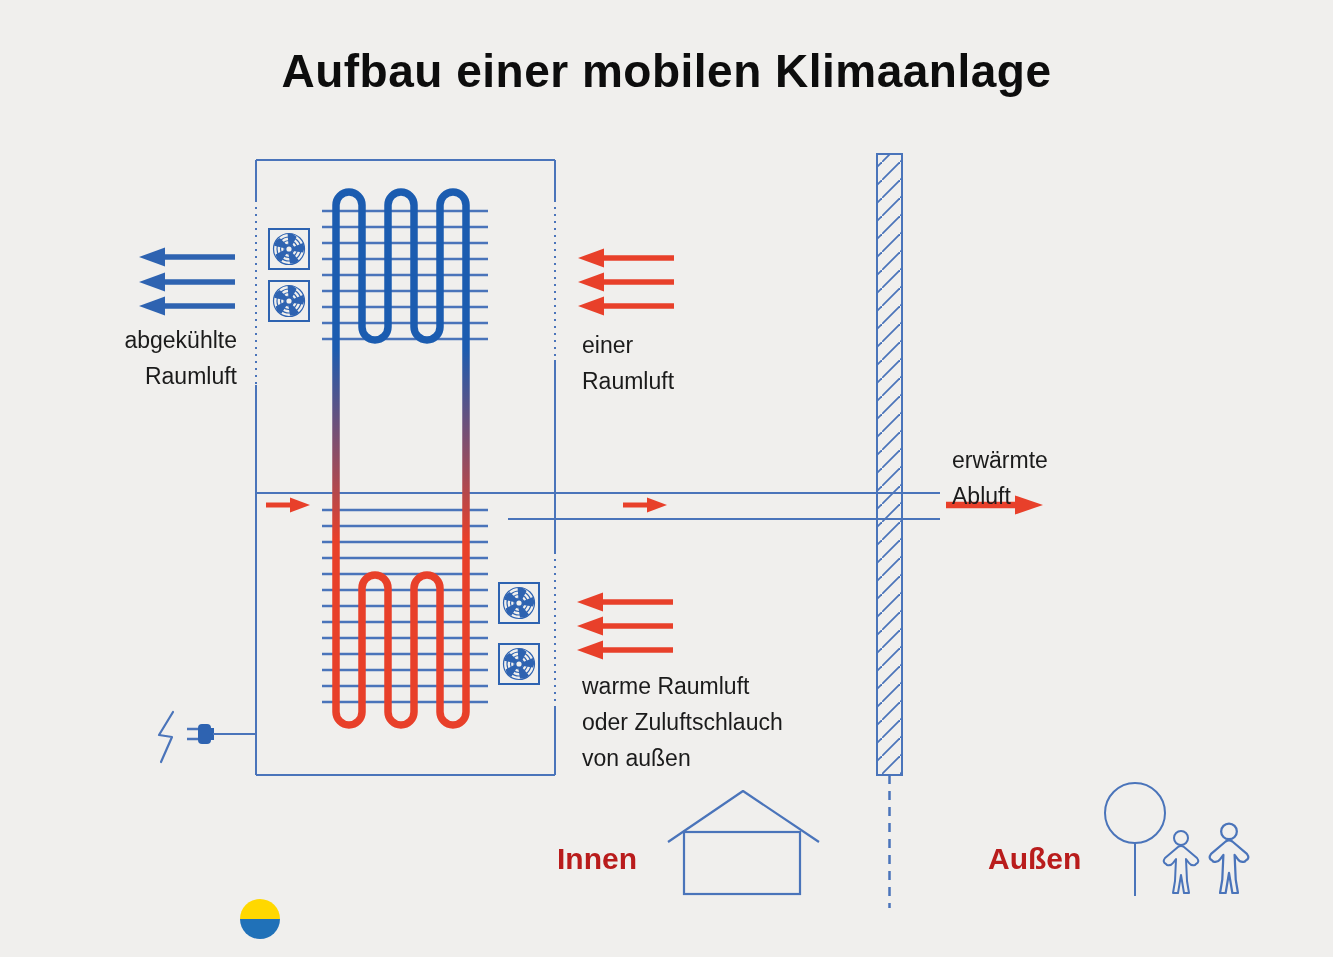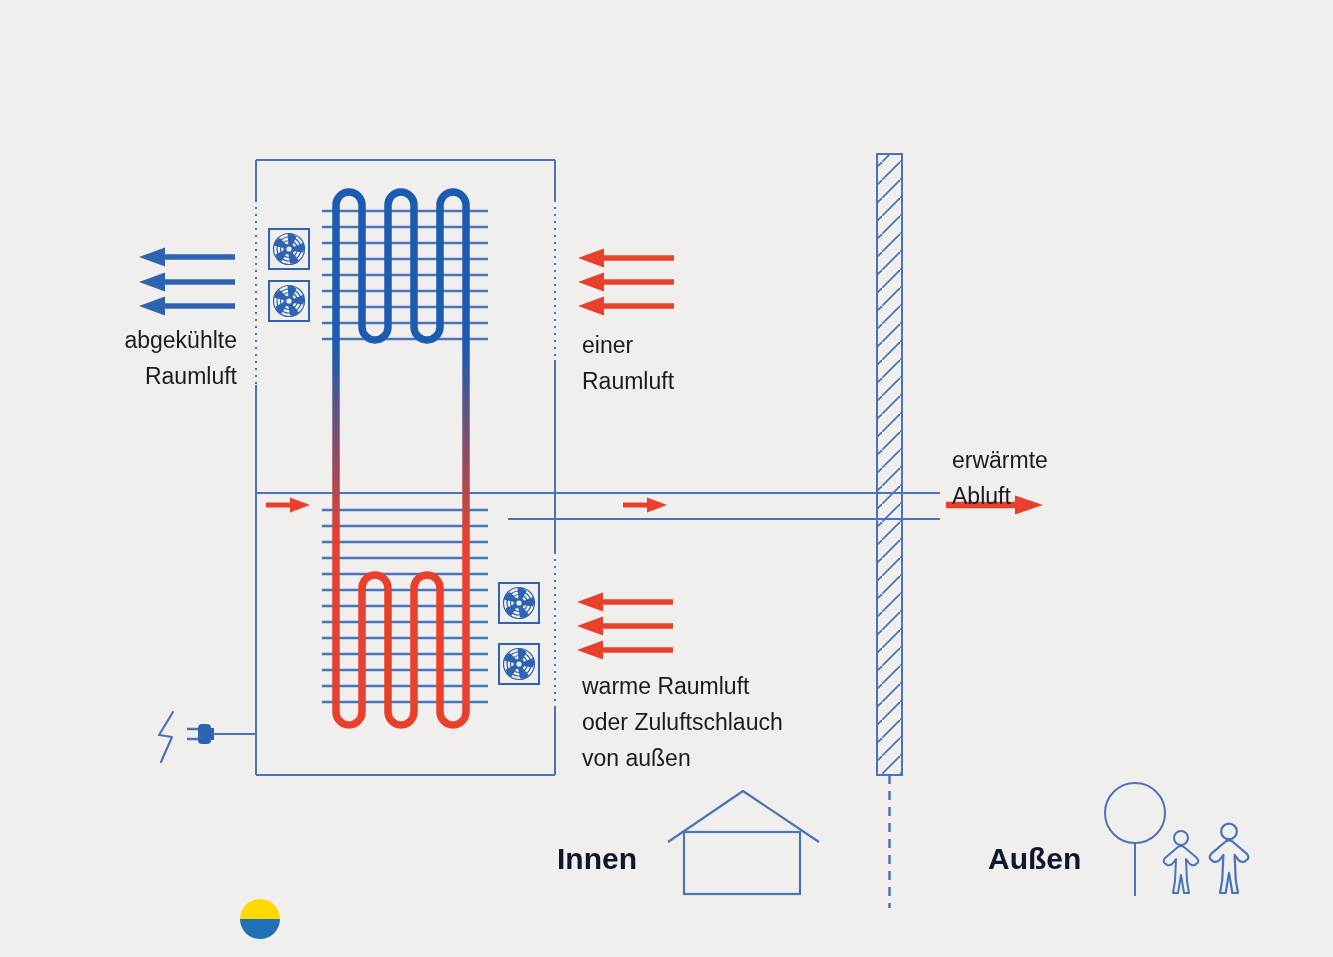--- a/index.html
+++ b/index.html
@@ -11,21 +11,21 @@
   body{background:#888;font-family:"Liberation Sans",sans-serif;}
   .canvas{position:relative;width:1333px;height:957px;background:var(--bg);overflow:hidden;margin:0 auto;}
   svg.diagram{position:absolute;left:0;top:0;}
   .title{position:absolute;left:0;top:44px;width:100%;text-align:center;
     font-size:46px;font-weight:700;letter-spacing:.5px;color:#0d0d0d;}
   .lab{position:absolute;font-size:23px;line-height:36px;color:var(--text_dark);white-space:pre-line;}
   .lab-cooled{left:37px;top:322px;width:200px;text-align:right;}
   .lab-warm-top{left:582px;top:327px;}
   .lab-exhaust{left:952px;top:442px;}
   .lab-zuluft{left:582px;top:668px;}
-  .zone{position:absolute;top:842px;font-size:30px;font-weight:700;color:#0f172a;}
+  .zone{position:absolute;top:842px;font-size:30px;font-weight:700;color:#b91c1c;}
   .zone-innen{left:457px;width:180px;text-align:right;}
   .zone-aussen{left:988px;}
   .brand-text{position:absolute;left:36px;top:901px;font-size:30px;font-weight:700;
     letter-spacing:1.5px;color:var(--brand_text);}
   
   .ln{stroke:var(--line_blue);fill:none;}
   .dot{stroke-dasharray:2 5;}
 </style>
 </head>
 <body>
@@ -149,20 +149,21 @@
     </g>
     <use href="#person" transform="translate(1181 893) scale(1)"></use>
     <use href="#person" transform="translate(1229 893) scale(1.12)"></use>
 
     <g>
       <path d="M240 919 A20 20 0 0 1 280 919 Z" fill="var(--brand_yellow)"></path>
       <path d="M280 919 A20 20 0 0 1 240 919 Z" fill="var(--brand_blue)"></path>
     </g>
   </svg>
 
+  <div class="title">Aufbau einer mobilen Klimaanlage</div>
 
   <div class="lab lab-cooled">abgekühlte
 Raumluft</div>
   <div class="lab lab-warm-top">einer
 Raumluft</div>
   <div class="lab lab-exhaust">erwärmte
 Abluft</div>
   <div class="lab lab-zuluft">warme Raumluft
 oder Zuluftschlauch
 von außen</div>

